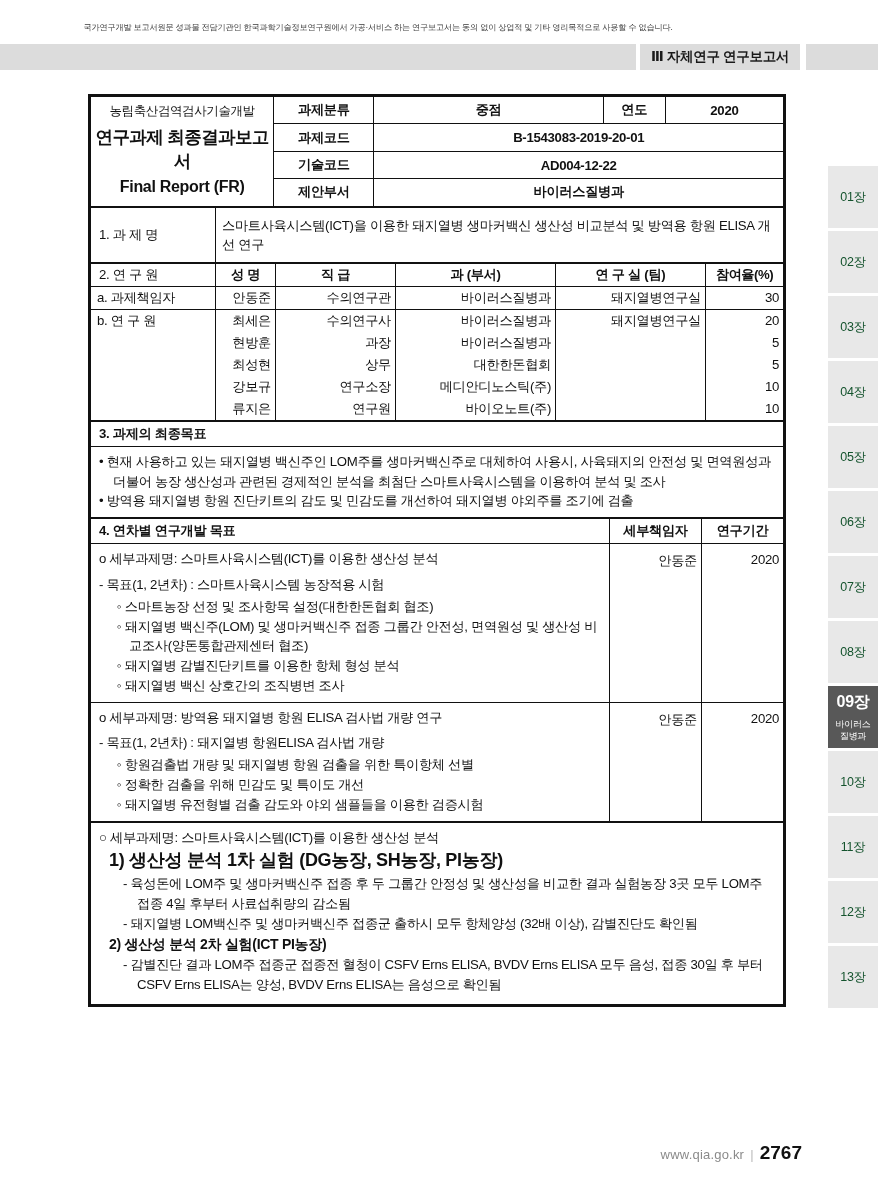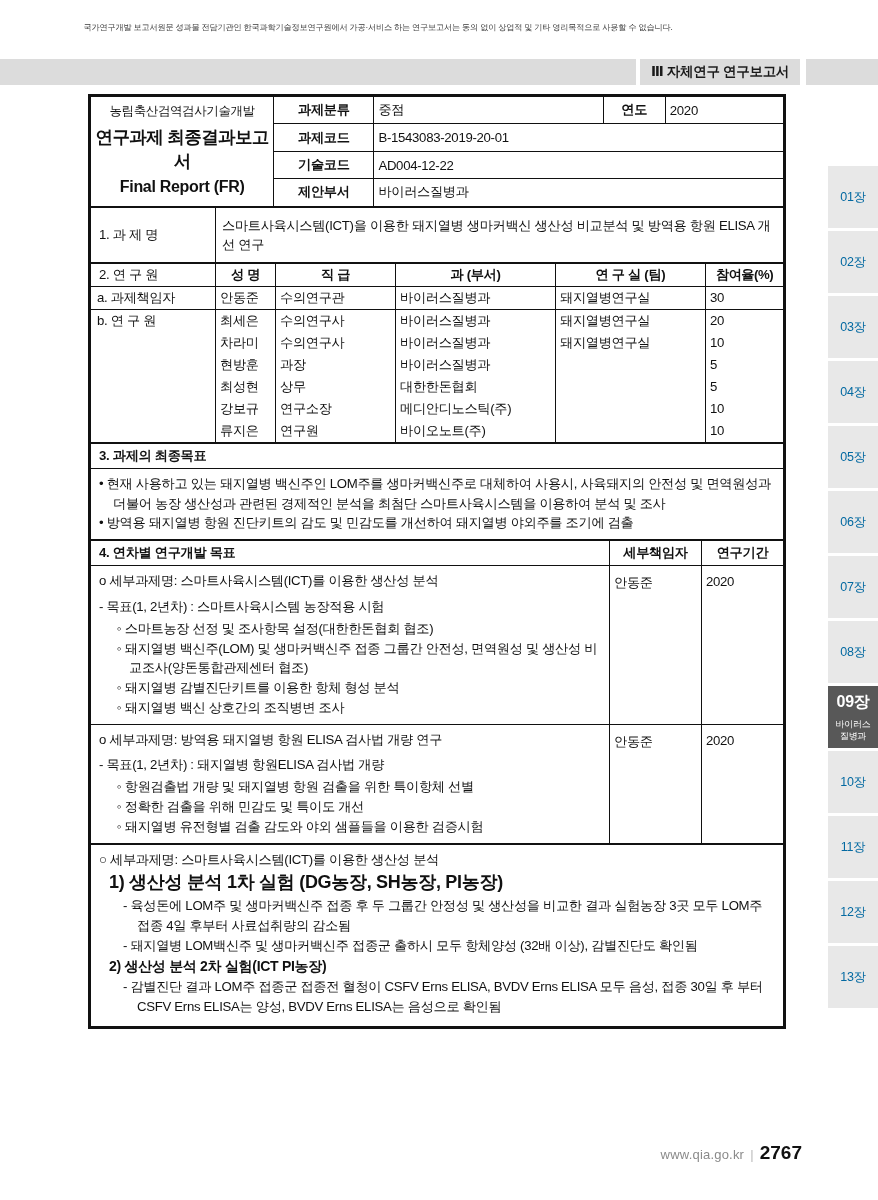--- a/index.html
+++ b/index.html
@@ -29,21 +29,20 @@
     white-space: nowrap;
   }
 
   
   .header-band {
     position: absolute;
     top: 44px;
     left: 0;
     width: 878px;
     height: 28px;
-    margin-top: 15px;
   }
   .band-left {
     position: absolute;
     left: 0;
     top: 0;
     width: 636px;
     height: 26px;
     background: #dcdcdc;
   }
   .band-title {
@@ -80,21 +79,21 @@
   }
   .tab {
     width: 50px;
     height: 62px;
     background: #e8e8e8;
     margin-bottom: 3px;
     display: flex;
     flex-direction: column;
     align-items: center;
     justify-content: center;
-    color: #0369a1;
+    color: #14532d;
     font-size: 12.5px;
     letter-spacing: -0.3px;
     box-sizing: border-box;
   }
   .tab .tab-num { line-height: 1.2; }
   .tab.active {
     background: #585858;
     color: #ffffff;
     font-weight: bold;
   }
@@ -141,21 +140,21 @@
   .t-main  { font-size: 17.5px; font-weight: bold; letter-spacing: -0.6px; margin-top: 6px; }
   .t-en    { font-size: 16px; font-weight: bold; margin-top: 3px; }
 
   .lbl {
     text-align: center;
     font-weight: bold;
     font-size: 13.5px;
     letter-spacing: -0.4px;
     background: #fff;
   }
-  .val { text-align: left; font-size: 14px; }
+  .val { text-align: center; font-size: 14px; font-weight: bold; }
 
   
   .sec-label {
     text-align: left;
     font-size: 14px;
     font-weight: normal;
     letter-spacing: 1px;
     padding-left: 8px !important;
   }
   .proj-name {
@@ -175,21 +174,21 @@
   }
   .rowlabel {
     text-align: left;
     padding-left: 6px !important;
     font-size: 13.4px;
     letter-spacing: 0.3px;
   }
   .dashed-bottom { border-bottom: 1px dashed #111 !important; }
   .no-top { border-top: none !important; }
   .no-bottom { border-bottom: none !important; }
-  .rcell { text-align: left; font-size: 13.4px; letter-spacing: -0.3px; }
+  .rcell { text-align: right; font-size: 13.4px; letter-spacing: -0.3px; }
 
   
   .sechdr {
     font-weight: bold;
     font-size: 14.2px;
     text-align: left;
     padding: 3px 8px !important;
     letter-spacing: -0.4px;
   }
 
@@ -364,28 +363,20 @@
       <td class="rcell dashed-bottom">돼지열병연구실</td>
       <td class="rcell dashed-bottom">30</td>
     </tr>
     <tr>
       <td class="rowlabel no-bottom">b. 연  구  원</td>
       <td class="rcell no-bottom">최세은</td>
       <td class="rcell no-bottom">수의연구사</td>
       <td class="rcell no-bottom">바이러스질병과</td>
       <td class="rcell no-bottom">돼지열병연구실</td>
       <td class="rcell no-bottom">20</td>
-    </tr>
-    <tr>
-      <td class="rowlabel no-top no-bottom"></td>
-      <td class="rcell no-top no-bottom">차라미</td>
-      <td class="rcell no-top no-bottom">수의연구사</td>
-      <td class="rcell no-top no-bottom">바이러스질병과</td>
-      <td class="rcell no-top no-bottom">돼지열병연구실</td>
-      <td class="rcell no-top no-bottom">10</td>
     </tr>
     <tr>
       <td class="rowlabel no-top no-bottom"></td>
       <td class="rcell no-top no-bottom">현방훈</td>
       <td class="rcell no-top no-bottom">과장</td>
       <td class="rcell no-top no-bottom">바이러스질병과</td>
       <td class="rcell no-top no-bottom"></td>
       <td class="rcell no-top no-bottom">5</td>
     </tr>
     <tr>

